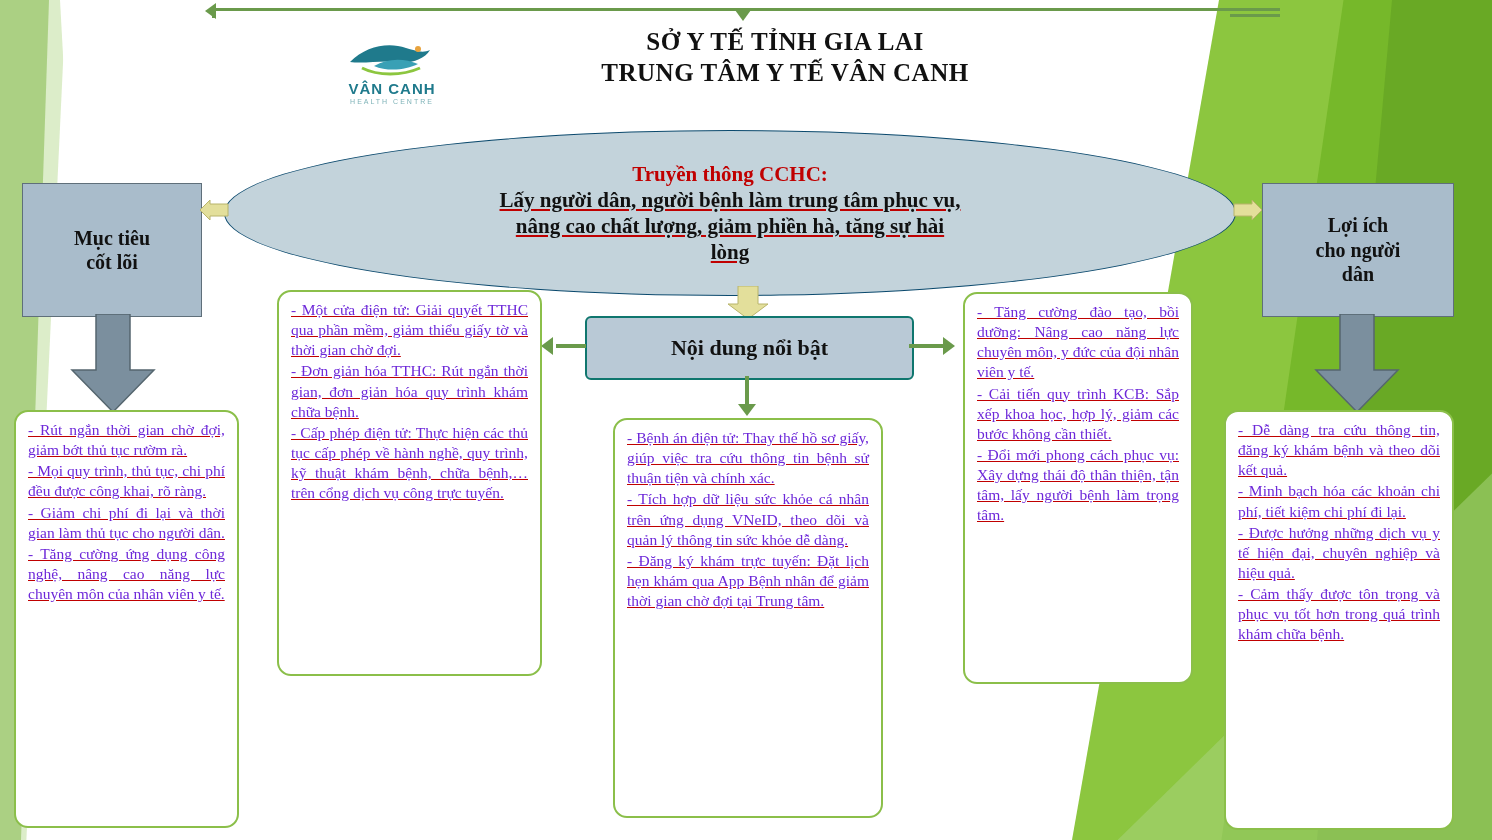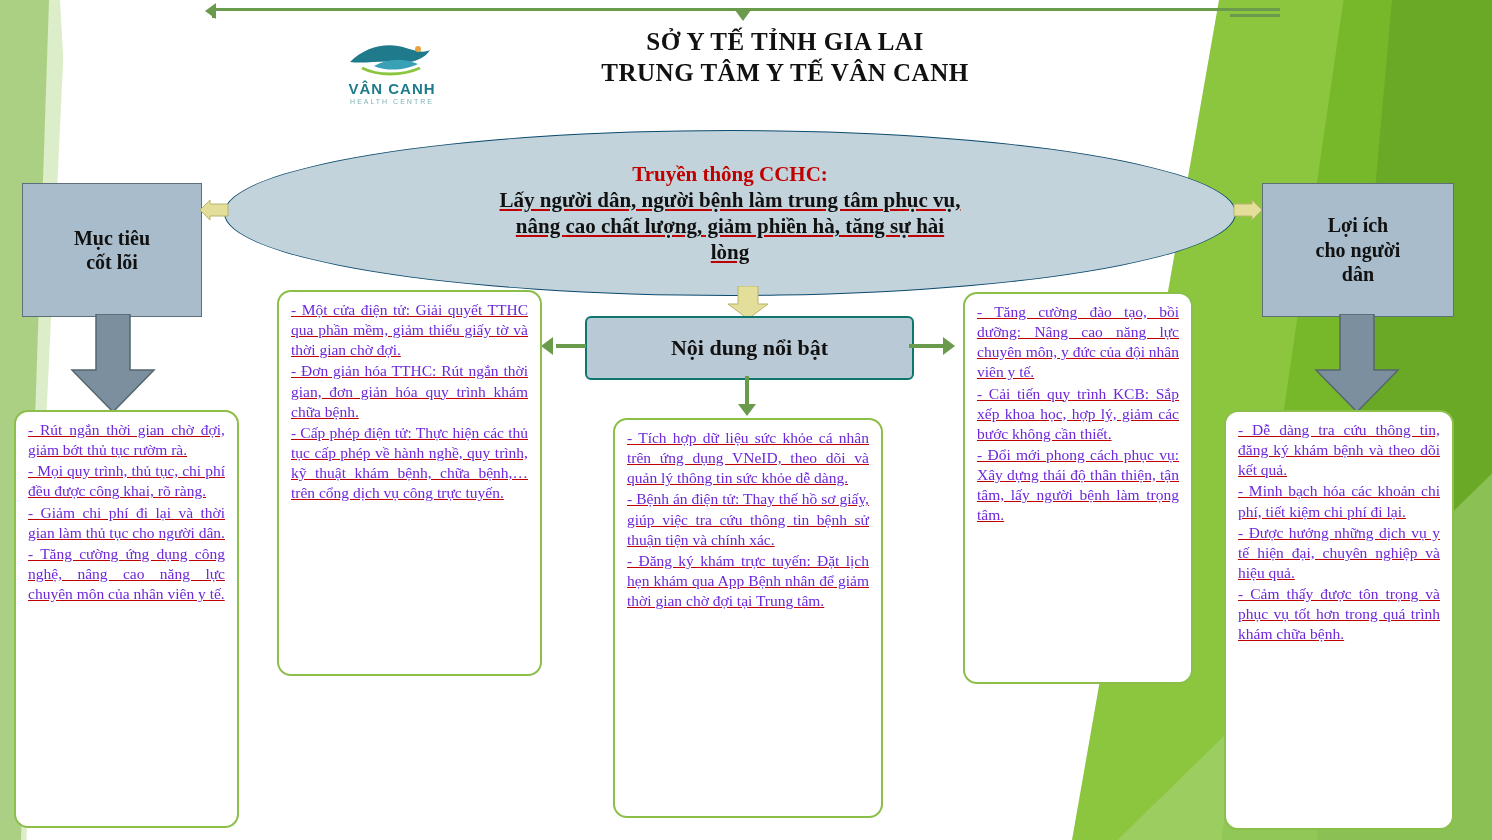--- a/index.html
+++ b/index.html
@@ -202,22 +202,22 @@
   <span class="ln u">- Tăng cường ứng dụng công nghệ, nâng cao năng lực chuyên môn của nhân viên y tế.</span>
 </div>
 
 <div class="card" id="card-left">
   <span class="ln u">- Một cửa điện tử: Giải quyết TTHC qua phần mềm, giảm thiểu giấy tờ và thời gian chờ đợi.</span>
   <span class="ln u">- Đơn giản hóa TTHC: Rút ngắn thời gian, đơn giản hóa quy trình khám chữa bệnh.</span>
   <span class="ln u">- Cấp phép điện tử: Thực hiện các thủ tục cấp phép về hành nghề, quy trình, kỹ thuật khám bệnh, chữa bệnh,…trên cổng dịch vụ công trực tuyến.</span>
 </div>
 
 <div class="card" id="card-bottom">
+  <span class="ln u">- Bệnh án điện tử: Thay thế hồ sơ giấy, giúp việc tra cứu thông tin bệnh sử thuận tiện và chính xác.</span>
   <span class="ln u">- Tích hợp dữ liệu sức khỏe cá nhân trên ứng dụng VNeID, theo dõi và quản lý thông tin sức khỏe dễ dàng.</span>
-  <span class="ln u">- Bệnh án điện tử: Thay thế hồ sơ giấy, giúp việc tra cứu thông tin bệnh sử thuận tiện và chính xác.</span>
   <span class="ln u">- Đăng ký khám trực tuyến: Đặt lịch hẹn khám qua App Bệnh nhân để giảm thời gian chờ đợi tại Trung tâm.</span>
 </div>
 
 <div class="card" id="card-right">
   <span class="ln u">- Tăng cường đào tạo, bồi dưỡng: Nâng cao năng lực chuyên môn, y đức của đội nhân viên y tế.</span>
   <span class="ln u">- Cải tiến quy trình KCB: Sắp xếp khoa học, hợp lý, giảm các bước không cần thiết.</span>
   <span class="ln u">- Đổi mới phong cách phục vụ: Xây dựng thái độ thân thiện, tận tâm, lấy người bệnh làm trọng tâm.</span>
 </div>
 
 <div class="card" id="card-far-right">

